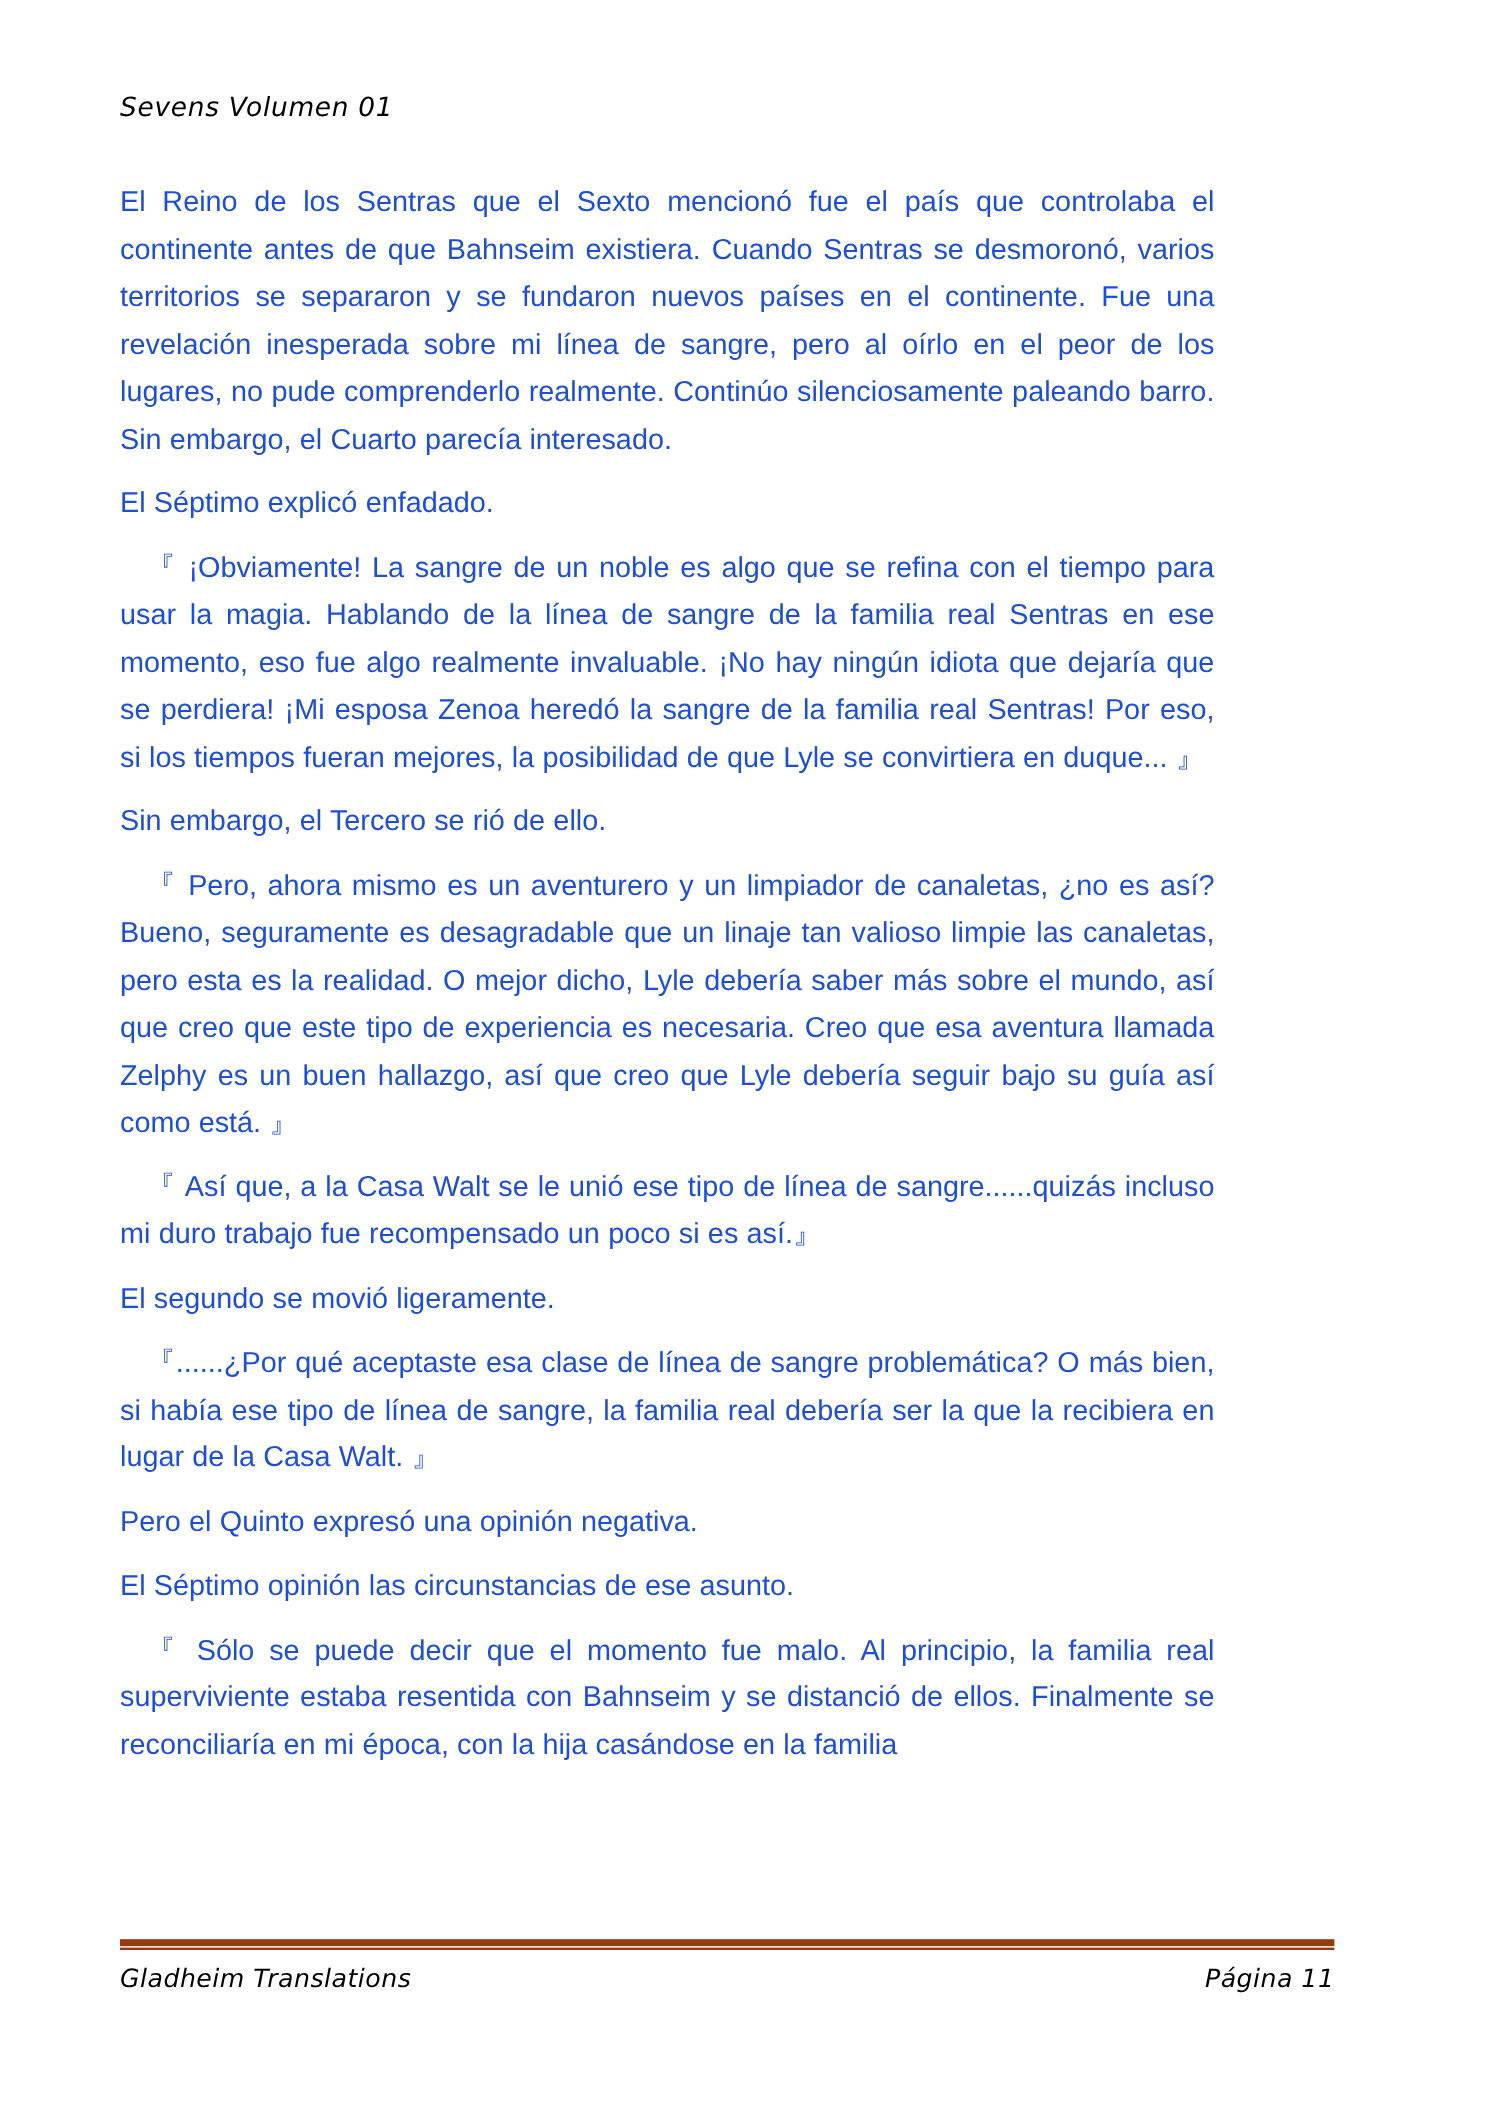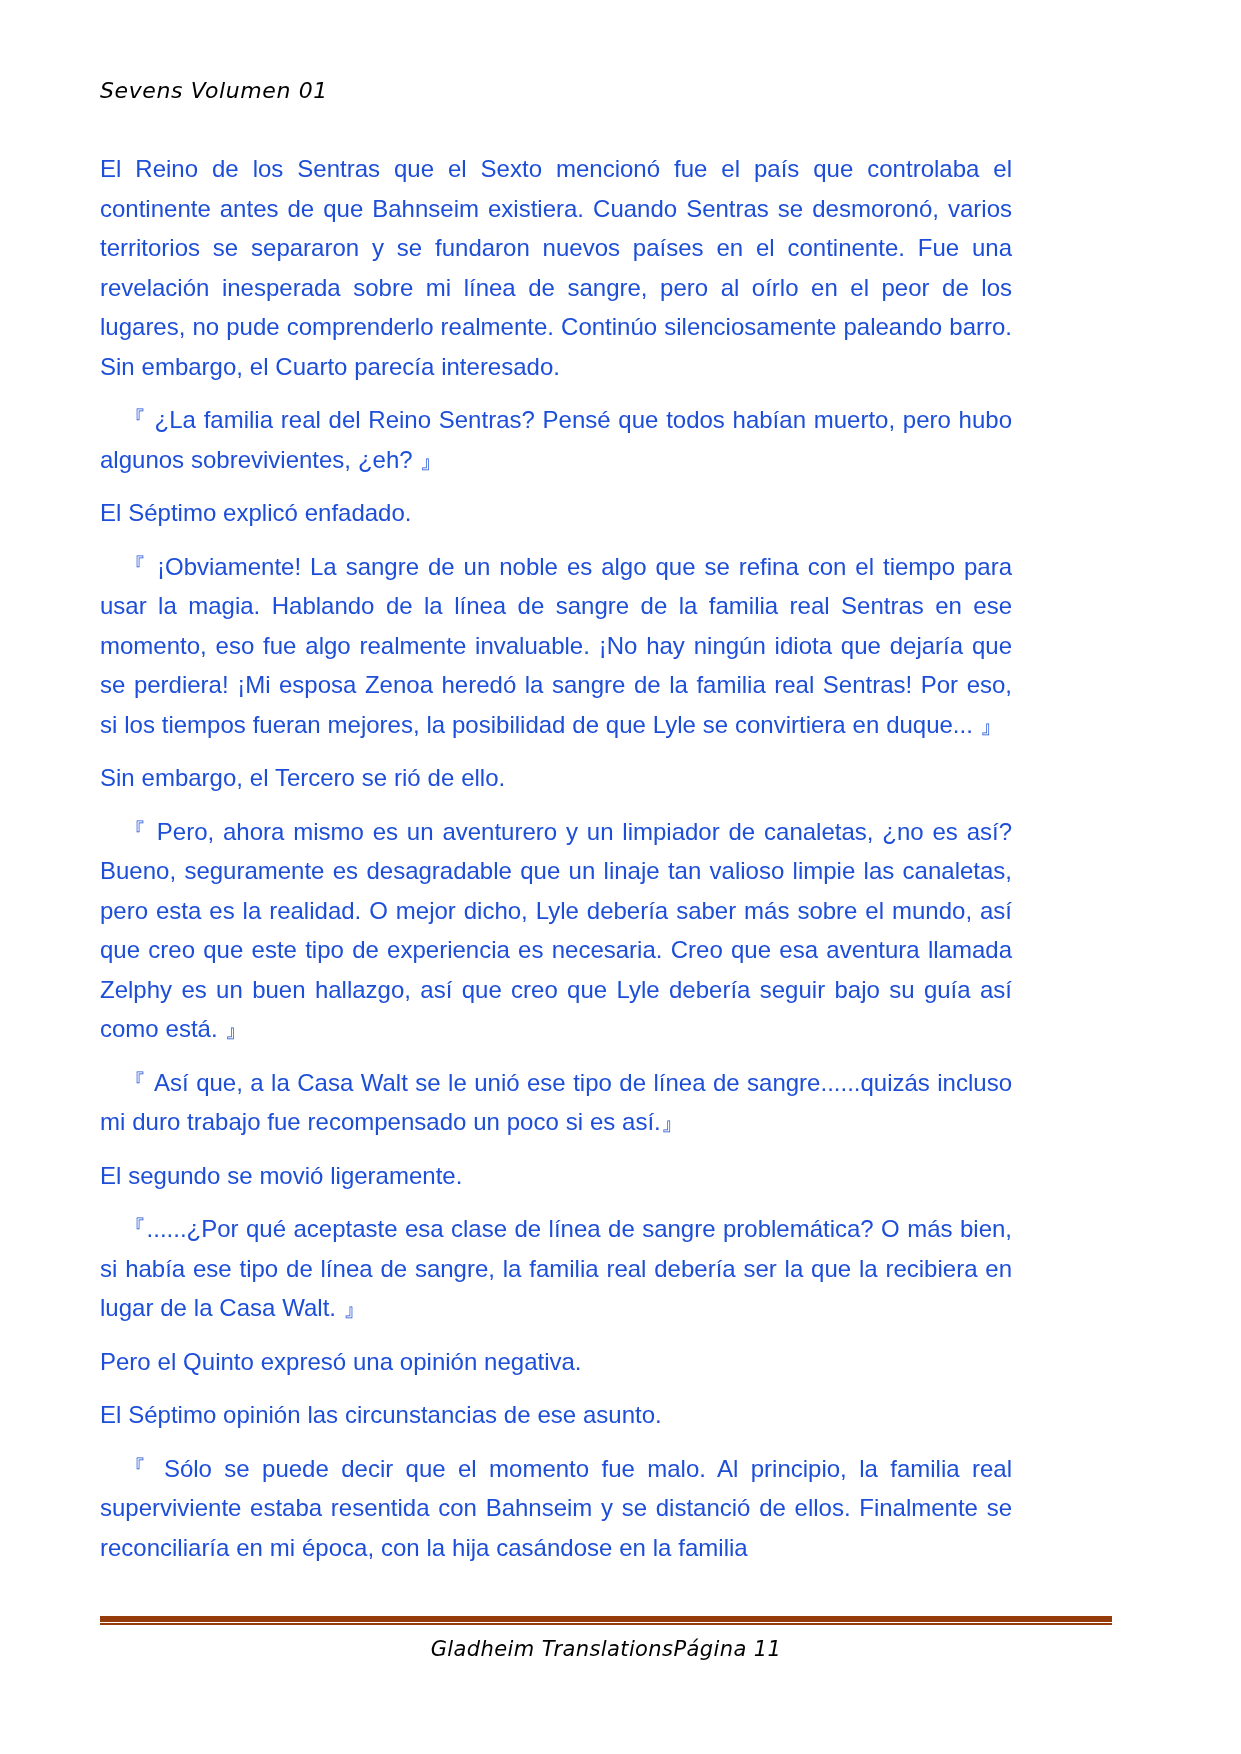--- a/index.html
+++ b/index.html
@@ -83,21 +83,21 @@
   .footer-rule .bar-thin {
     height: 2px;
     background: #953B0C;
   }
   .page-footer {
     position: absolute;
     left: 100px;
     top: 1621px;
     width: 1012px;
     display: flex;
-    justify-content: center;
+    justify-content: space-between;
     align-items: baseline;
   }
   .footer-left, .footer-right {
     font-family: "DejaVu Sans", sans-serif;
     font-style: italic;
     font-size: 21px;
     letter-spacing: 0.4px;
     color: #000000;
     white-space: nowrap;
   }
@@ -106,21 +106,20 @@
 <body>
 
 <div class="page">
 
   <div class="page-header">
     <div class="header-title">Sevens Volumen 01</div>
   </div>
 
   <div class="page-body">
     <p class="para">El Reino de los Sentras que el Sexto mencionó fue el país que controlaba el continente antes de que Bahnseim existiera.  Cuando Sentras se desmoronó, varios territorios se separaron y se fundaron nuevos países en el continente. Fue una revelación inesperada sobre mi línea de sangre, pero al oírlo en el peor de los lugares, no pude comprenderlo realmente.  Continúo silenciosamente paleando barro. Sin embargo, el Cuarto parecía interesado.</p>
-    <p class="para quote">『 ¿La familia real del Reino Sentras?  Pensé que todos habían muerto, pero hubo algunos sobrevivientes, ¿eh? 』</p>
     <p class="para">El Séptimo explicó enfadado.</p>
     <p class="para quote">『 ¡Obviamente! La sangre de un noble es algo que se refina con el tiempo para usar la magia. Hablando de la línea de sangre de la familia real Sentras en ese momento, eso fue algo realmente invaluable. ¡No hay ningún idiota que dejaría que se perdiera! ¡Mi esposa Zenoa heredó la sangre de la familia real Sentras! Por eso, si los tiempos fueran mejores, la posibilidad de que Lyle se convirtiera en duque... 』</p>
     <p class="para">Sin embargo, el Tercero se rió de ello.</p>
     <p class="para quote">『 Pero, ahora mismo es un aventurero y un limpiador de canaletas, ¿no es así? Bueno, seguramente es desagradable que un linaje tan valioso limpie las canaletas, pero esta es la realidad. O mejor dicho, Lyle debería saber más sobre el mundo, así que creo que este tipo de experiencia es necesaria. Creo que esa aventura llamada Zelphy es un buen hallazgo, así que creo que Lyle debería seguir bajo su guía así como está. 』</p>
     <p class="para quote">『 Así que, a la Casa Walt se le unió ese tipo de línea de sangre......quizás incluso mi duro trabajo fue recompensado un poco si es así.』</p>
     <p class="para">El segundo se movió ligeramente.</p>
     <p class="para quote">『......¿Por qué aceptaste esa clase de línea de sangre problemática? O más bien, si había ese tipo de línea de sangre, la familia real debería ser la que la recibiera en lugar de la Casa Walt. 』</p>
     <p class="para">Pero el Quinto expresó una opinión negativa.</p>
     <p class="para">El Séptimo opinión las circunstancias de ese asunto.</p>
     <p class="para quote last">『 Sólo se puede decir que el momento fue malo.  Al principio, la familia real superviviente estaba resentida con Bahnseim y se distanció de ellos. Finalmente se reconciliaría en mi época, con la hija casándose en la familia</p>

